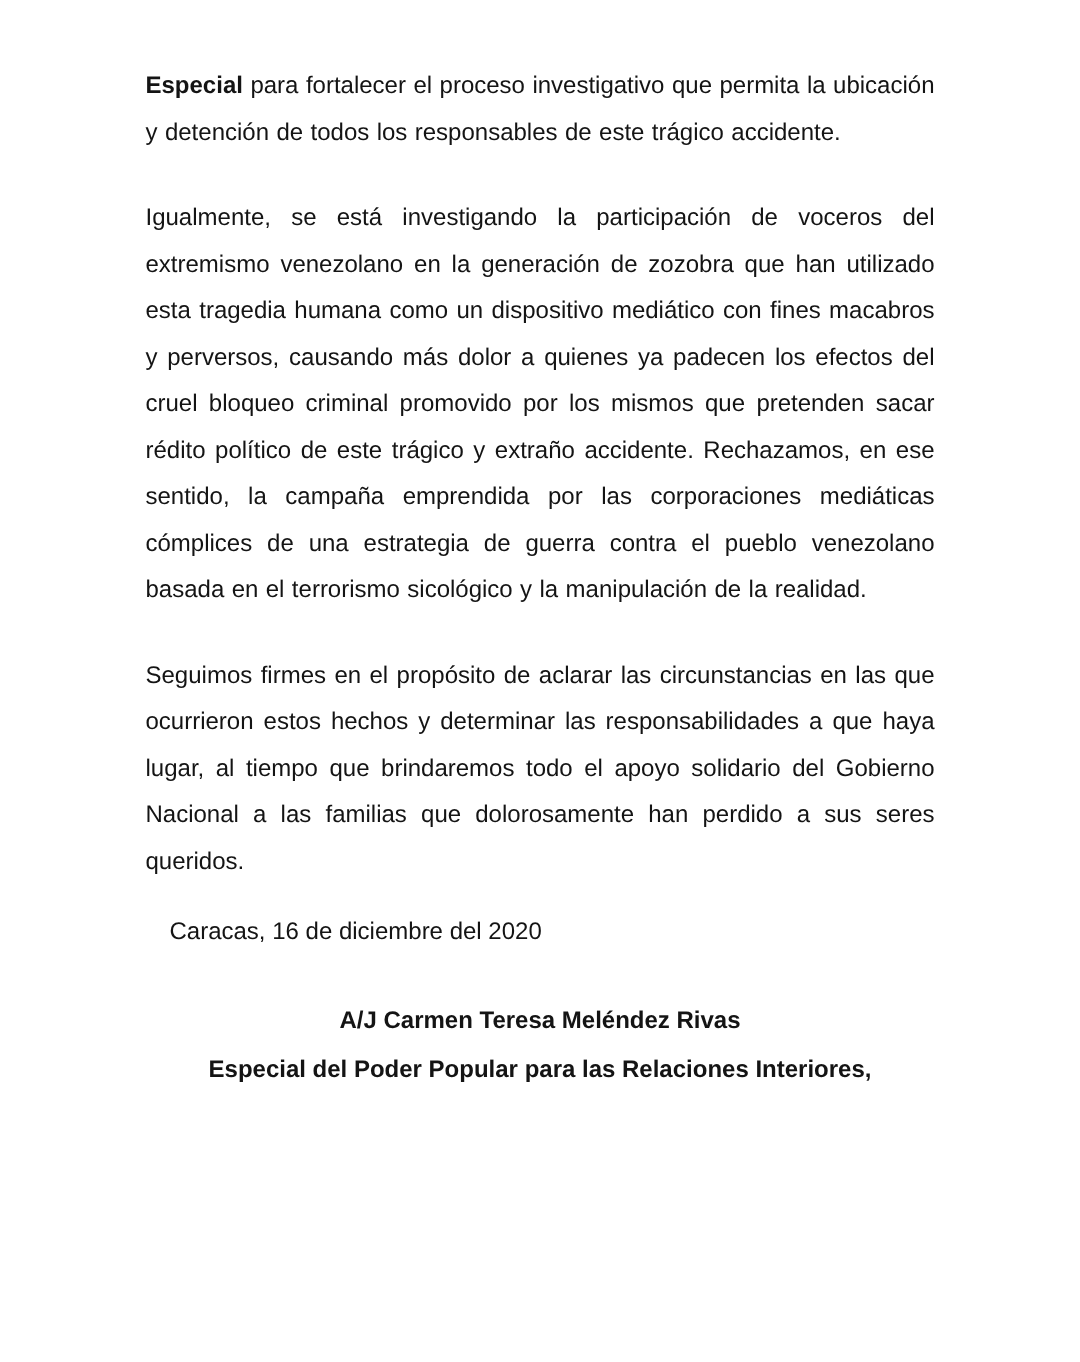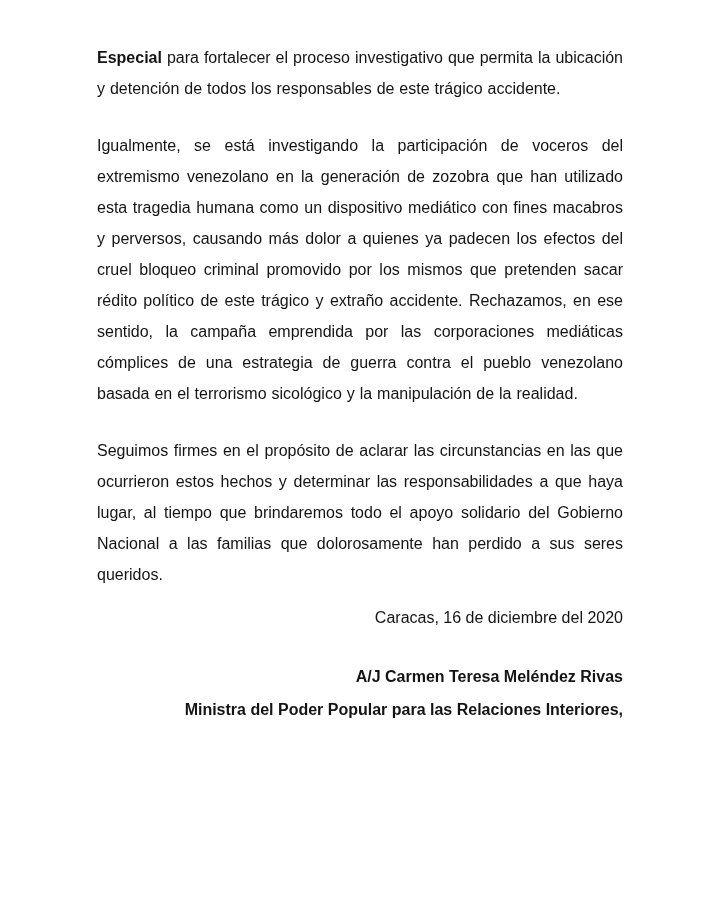--- a/index.html
+++ b/index.html
@@ -37,26 +37,26 @@
     margin-bottom: 26px;
     word-spacing: 0.5px;
   }
   .para-last {
     margin-bottom: 12px;
   }
   .bold-lead {
     font-weight: bold;
   }
   .dateline {
-    text-align: right;
-    margin: 0;
+    text-align: left;
+    margin: 16px;
   }
   .signature {
     margin-top: 28px;
-    text-align: right;
+    text-align: center;
     font-weight: bold;
   }
   .sig-name {
     margin-bottom: 2px;
   }
   .sig-title {
     margin: 0;
   }
 </style>
 </head>
@@ -71,17 +71,17 @@
     </p>
 
     <p class="para">Igualmente, se está investigando la participación de voceros del extremismo venezolano en la generación de zozobra que han utilizado esta tragedia humana como un dispositivo mediático con fines macabros y perversos, causando más dolor a quienes ya padecen los efectos del cruel bloqueo criminal promovido por los mismos que pretenden sacar rédito político de este trágico y extraño accidente. Rechazamos, en ese sentido, la campaña emprendida por las corporaciones mediáticas cómplices de una estrategia de guerra contra el pueblo venezolano basada en el terrorismo sicológico y la manipulación de la realidad.</p>
 
     <p class="para para-last">Seguimos firmes en el propósito de aclarar las circunstancias en las que ocurrieron estos hechos y determinar las responsabilidades a que haya lugar, al tiempo que brindaremos todo el apoyo solidario del Gobierno Nacional a las familias que dolorosamente han perdido a sus seres queridos.</p>
 
     <p class="dateline">Caracas, 16 de diciembre del 2020</p>
 
     <div class="signature">
       <p class="sig-name">A/J Carmen Teresa Meléndez Rivas</p>
-      <p class="sig-title">Ministra del Poder Popular para las Relaciones Interiores,</p>
+      <p class="sig-title">Especial del Poder Popular para las Relaciones Interiores,</p>
     </div>
 
   </div>
 </div>
 
 </body></html>

